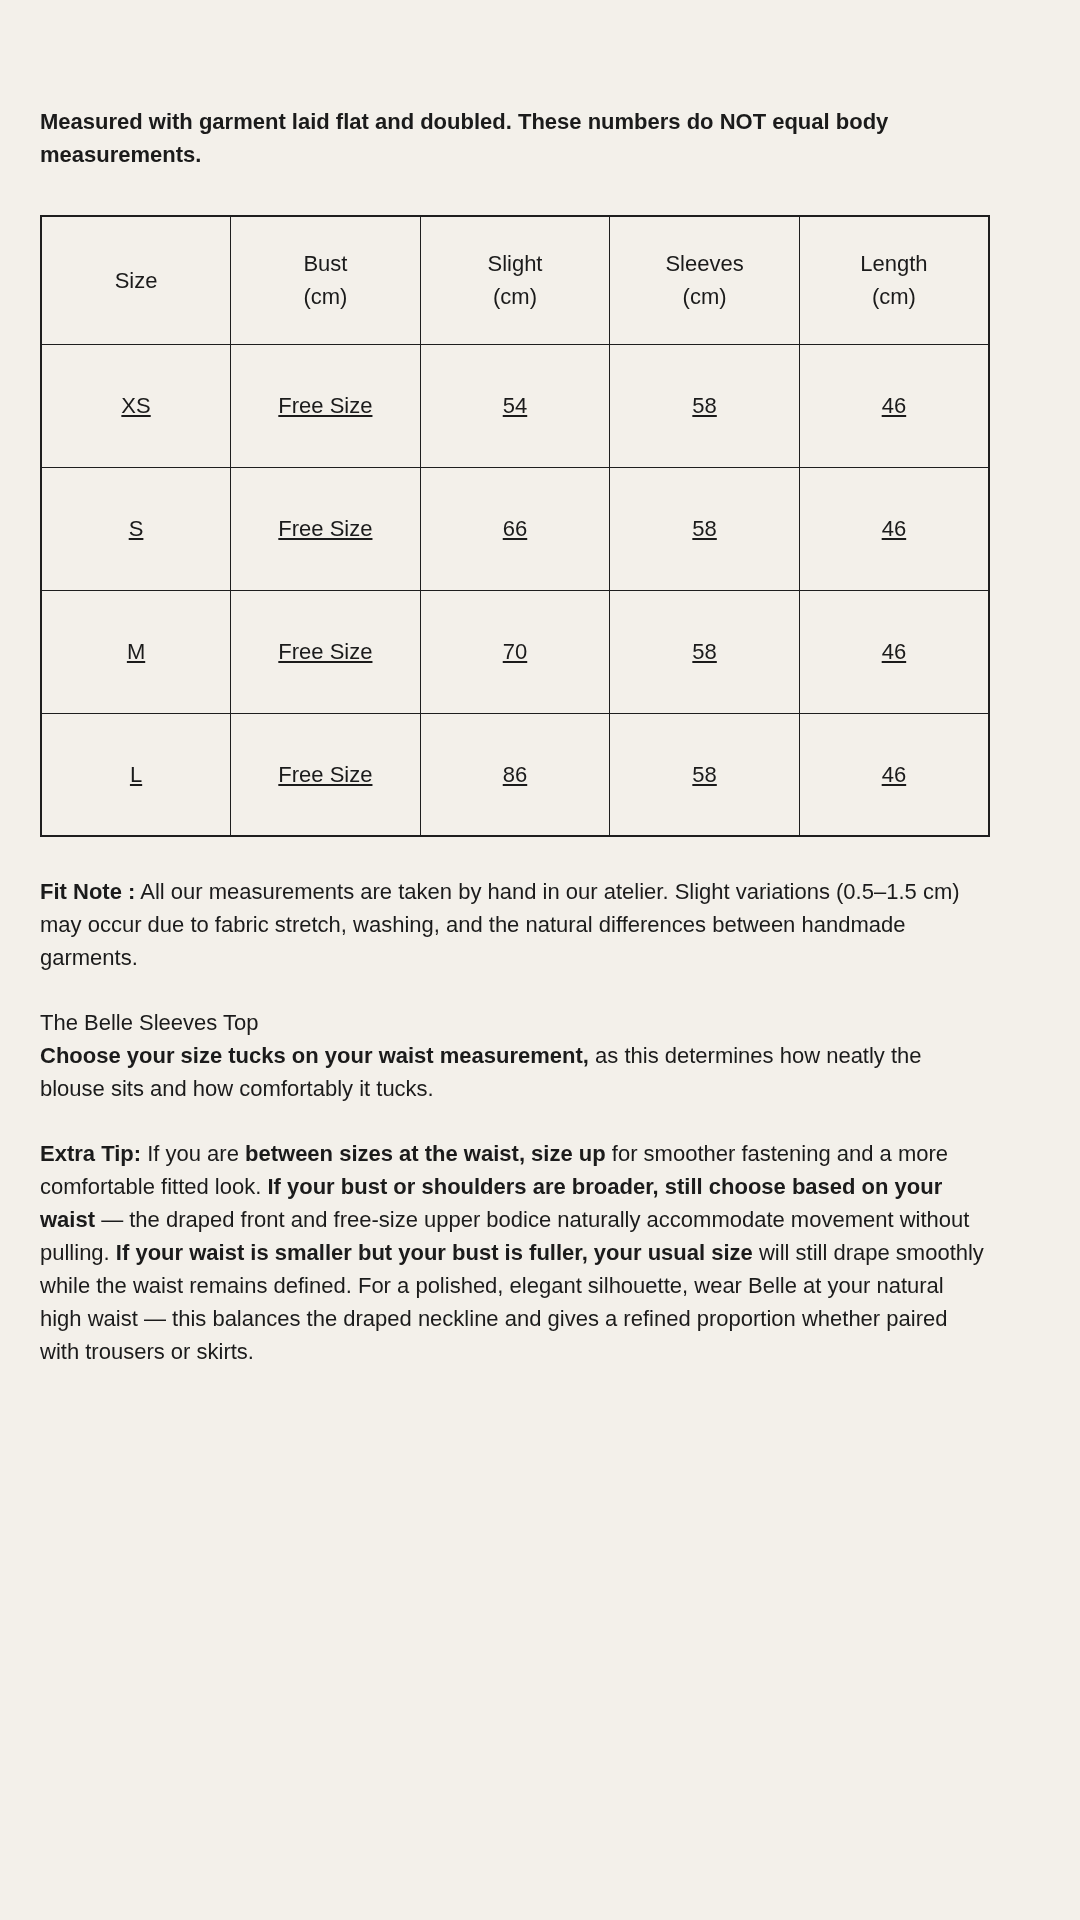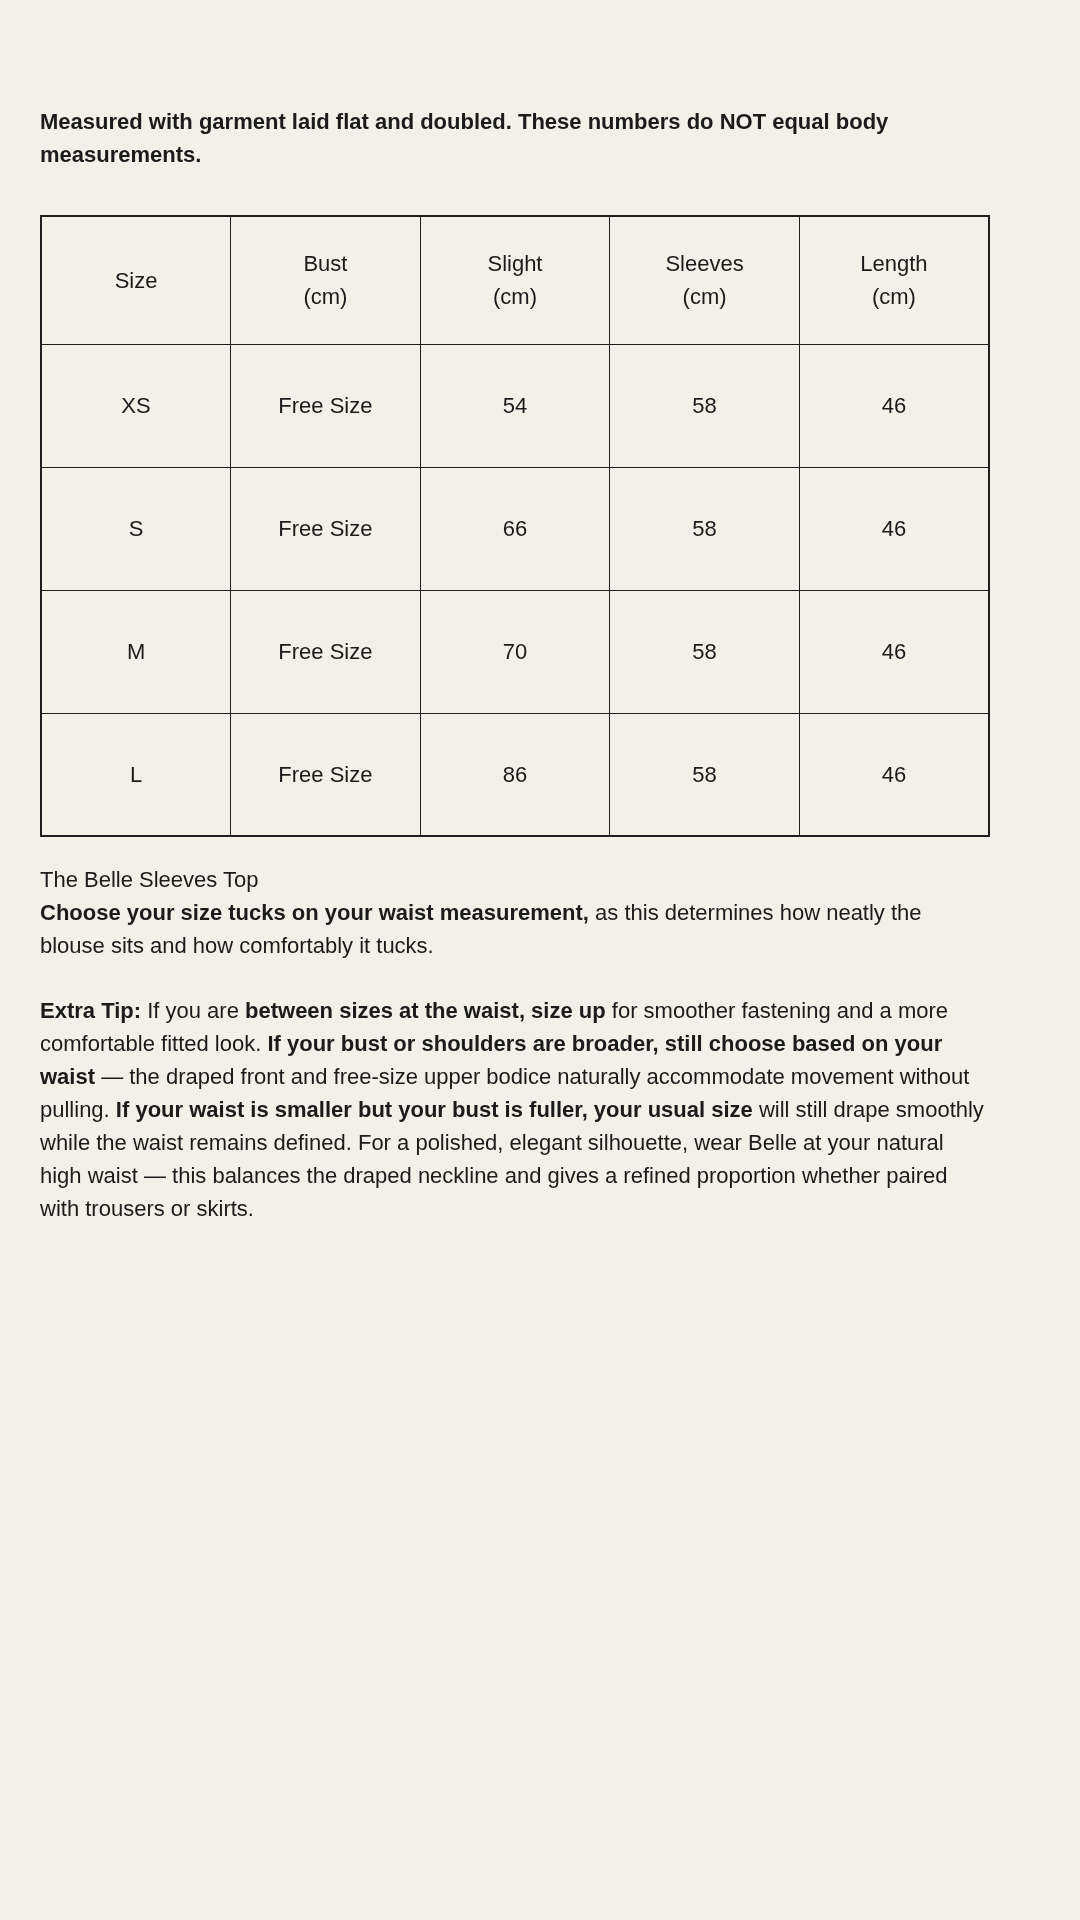--- a/index.html
+++ b/index.html
@@ -21,36 +21,36 @@
     overflow: hidden;
   }
   p { margin: 0; }
   .para { margin: 0 0 32px 0; }
   .bold { font-weight: bold; }
   .intro { font-weight: bold; margin-bottom: 0; }
 
   table.size-table {
     width: 100%;
     border-collapse: collapse;
-    margin: 44px 0 26px 0;
+    margin: 44px 0 38px 0;
     table-layout: fixed;
     border: 2.5px solid #1E1E1E;
   }
   table.size-table th,
   table.size-table td {
     border: 1.5px solid #1E1E1E;
     text-align: center;
     vertical-align: middle;
     font-weight: normal;
     font-size: 22px;
     line-height: 33px;
     padding: 0;
   }
   table.size-table thead th { height: 128px; }
-  table.size-table tbody td { height: 123px; }
+  table.size-table tbody td { height: 123px; text-decoration: underline; }
   .th-stack { display: flex; flex-direction: column; align-items: center; justify-content: center; }
 
   .footer-note { font-style: italic; margin-bottom: 0; }
 </style>
 </head>
 <body>
 
 <div class="page">
 
   <p class="para intro">Measured with garment laid flat and doubled. These numbers do NOT equal body measurements.</p>
@@ -115,20 +115,21 @@
       <tr>
         <td>L</td>
         <td>Free Size</td>
         <td>86</td>
         <td>58</td>
         <td>46</td>
       </tr>
     </tbody>
   </table>
 
+  <p class="para"><span class="bold">Fit Note :</span><span> All our measurements are taken by hand in our atelier. Slight variations (0.5–1.5 cm) may occur due to fabric stretch, washing, and the natural differences between handmade garments.</span></p>
 
 
   <div class="para">
     <p>The Belle Sleeves Top</p>
     <p><span class="bold">Choose your size tucks on your waist measurement,</span><span> as this determines how neatly the blouse sits and how comfortably it tucks.</span></p>
   </div>
 
   <p class="para"><span class="bold">Extra Tip:</span><span> If you are </span><span class="bold">between sizes at the waist, size up</span><span> for smoother fastening and a more comfortable fitted look. </span><span class="bold">If your bust or shoulders are broader, still choose based on your waist</span><span> — the draped front and free-size upper bodice naturally accommodate movement without pulling. </span><span class="bold">If your waist is smaller but your bust is fuller, your usual size</span><span> will still drape smoothly while the waist remains defined. For a polished, elegant silhouette, wear Belle at your natural high waist — this balances the draped neckline and gives a refined proportion whether paired with trousers or skirts.</span></p>
 
 

